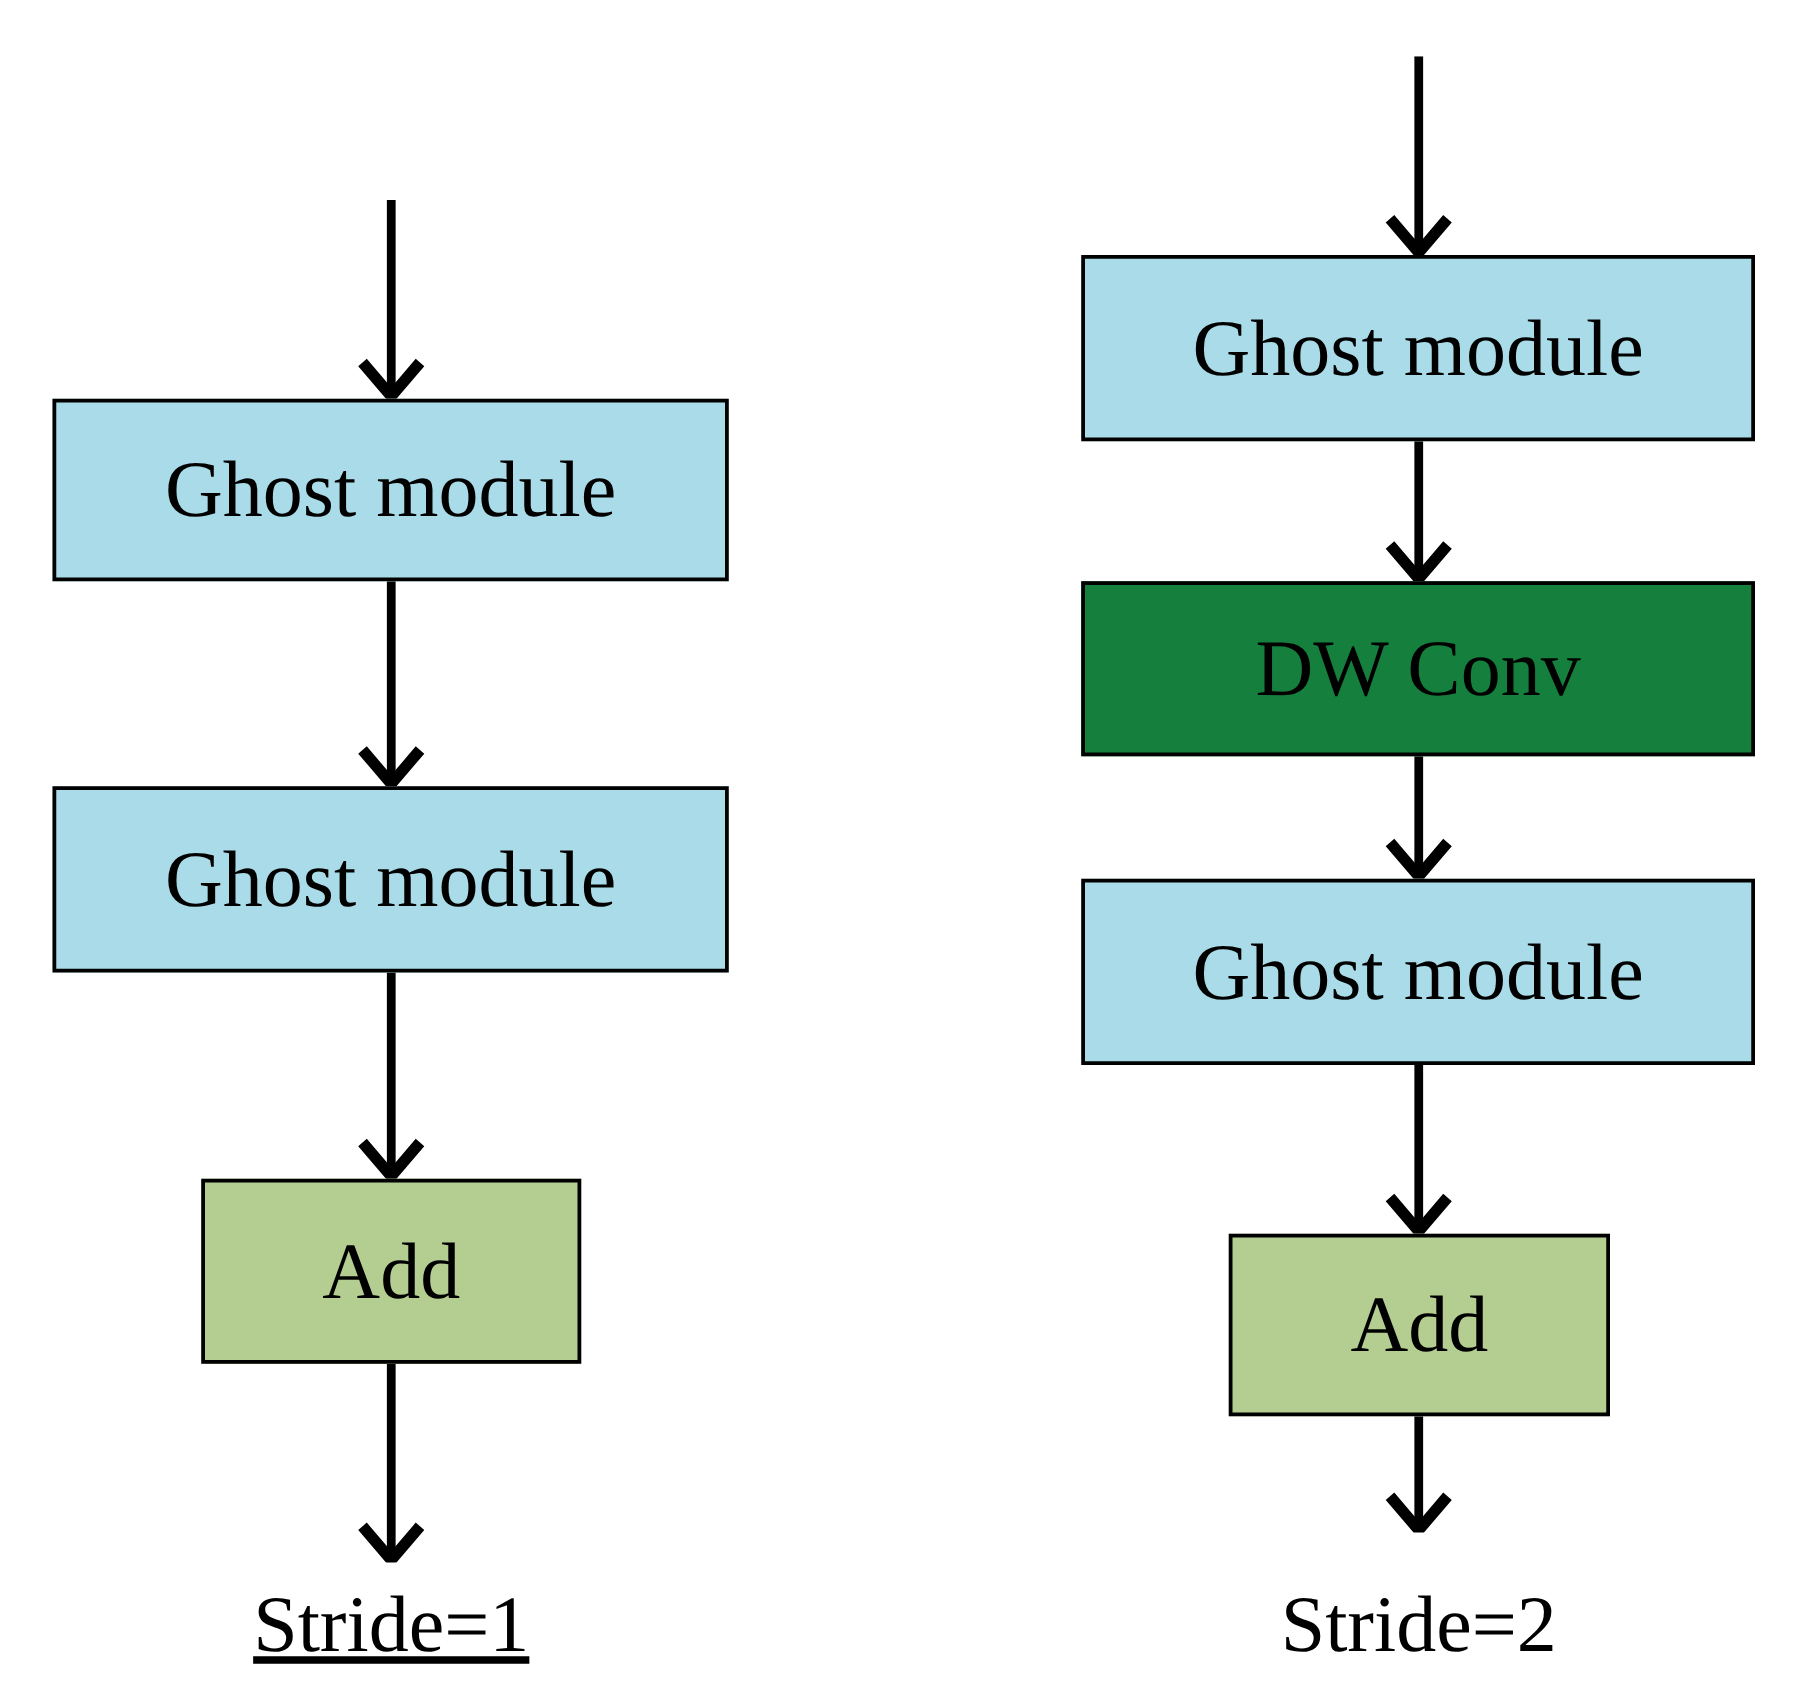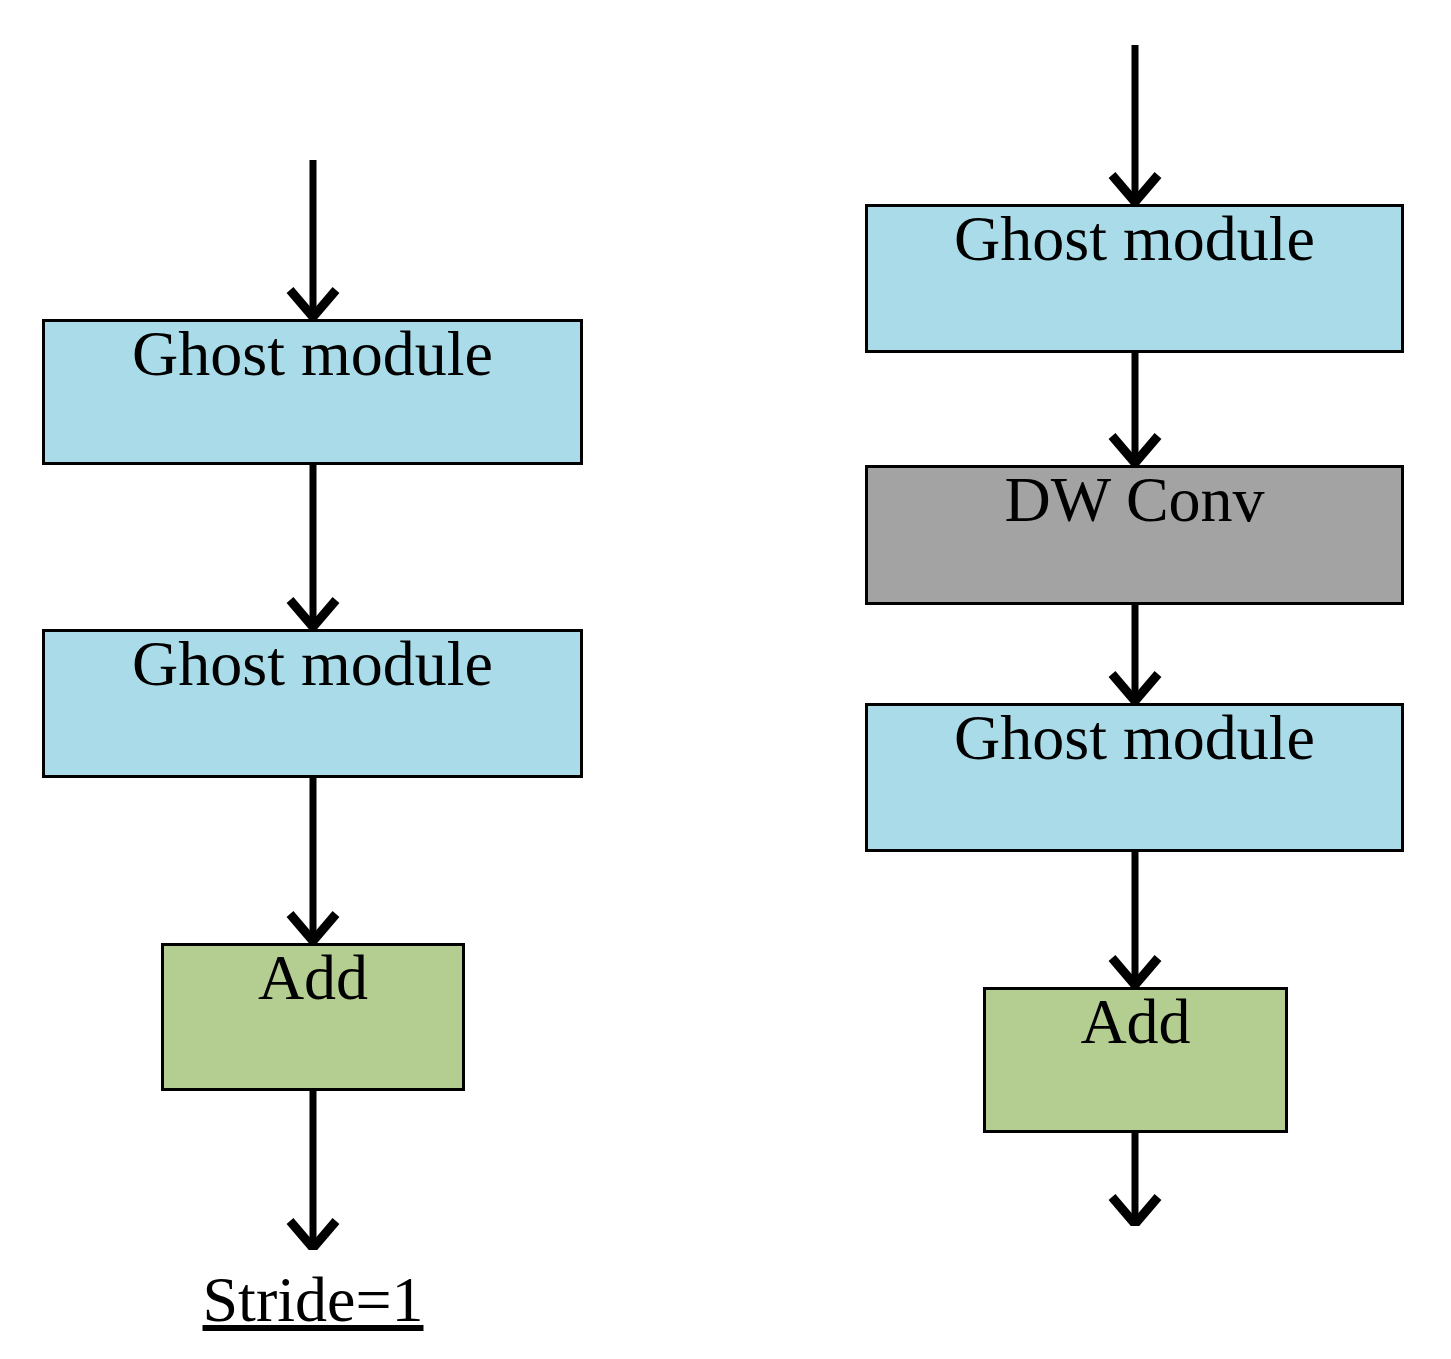--- a/index.html
+++ b/index.html
@@ -14,29 +14,29 @@
     background: #ffffff;
     font-family: "Liberation Serif", serif;
     color: #000000;
     overflow: hidden;
   }
   .node {
     position: absolute;
     box-sizing: border-box;
     border: 3px solid #000000;
     display: flex;
-    align-items: flex-start;
+    align-items: center;
     justify-content: center;
     font-size: 64px;
     line-height: 1;
     white-space: nowrap;
     font-family: Liberation Serif, serif;
   }
   .node-ghost { background: #A9DCE8; }
-  .node-dw    { background: #a3a3a3; }
+  .node-dw    { background: #15803d; }
   .node-add   { background: #B4CD90; }
 
   
   .box-l1  { left: 42px;  top: 319px;  width: 541px; height: 146px; }
   .box-l2  { left: 42px;  top: 629px;  width: 541px; height: 149px; }
   .box-l3  { left: 161px; top: 943px;  width: 304px; height: 148px; }
   
   .box-r1  { left: 865px; top: 204px;  width: 539px; height: 149px; }
   .box-r2  { left: 865px; top: 465px;  width: 539px; height: 140px; }
   .box-r3  { left: 865px; top: 703px;  width: 539px; height: 149px; }
@@ -138,14 +138,15 @@
 
   <div class="node node-add box-r4">
     <span>Add</span>
   </div>
 
   <svg class="arrow" width="60" height="93" style="left:1105px; top:1133px;">
     <line class="stem" x1="30" y1="0" x2="30" y2="91"></line>
     <polyline class="head" points="7,64 30,91 53,64"></polyline>
   </svg>
 
+  <div class="caption caption-right">Stride=2</div>
 
 </div>
 
 </body></html>

